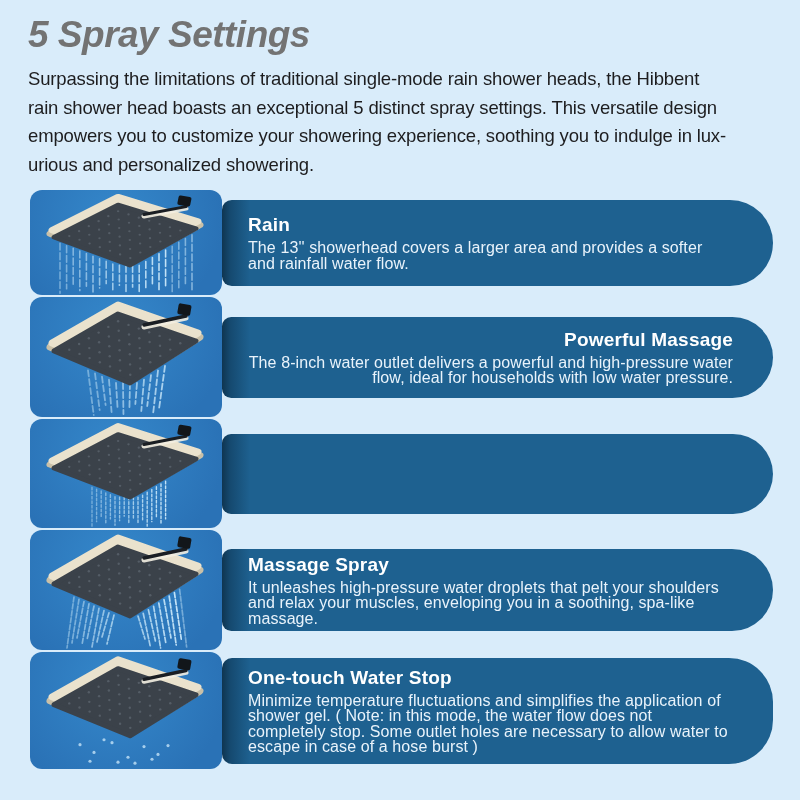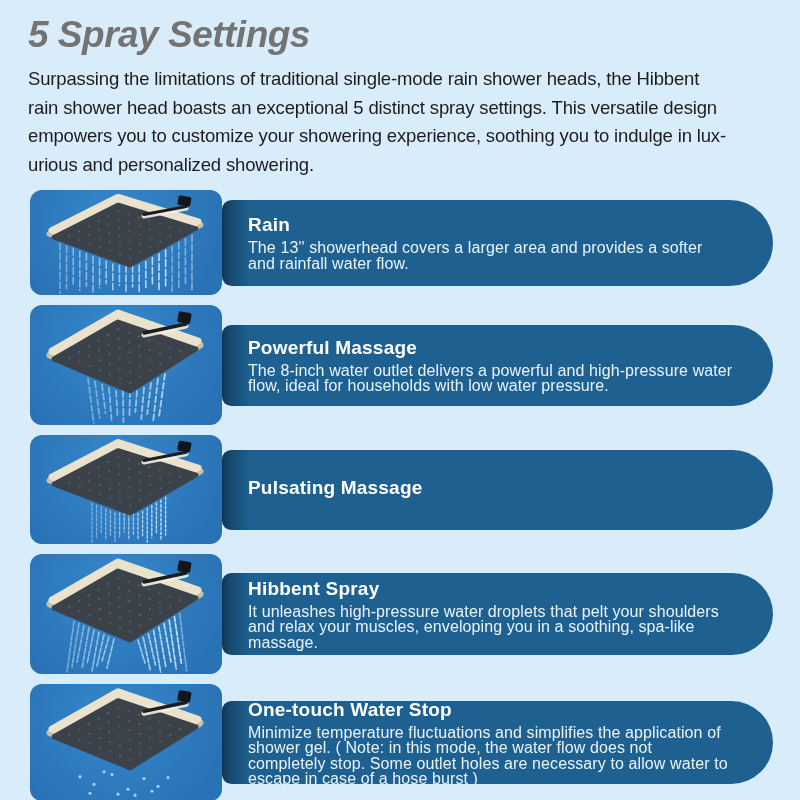--- a/index.html
+++ b/index.html
@@ -13,45 +13,45 @@
     margin:0;font-size:37px;font-weight:bold;font-style:italic;
     color:#737373;letter-spacing:-0.5px;
   }
   .intro{margin-top:9px;}
   .intro-line{
     font-size:18.5px;line-height:28.5px;color:#1d1d1f;
     letter-spacing:-0.15px;white-space:nowrap;
   }
   .rows{
     margin:11px 27px 0 30px;
-    display:flex;flex-direction:column;gap:10px;
+    display:flex;flex-direction:column;gap:2px;
   }
   .row{display:flex;align-items:center;}
   .row:nth-child(1){height:105px;}
-  .row:nth-child(2){height:120px;}
+  .row:nth-child(2){height:120px;text-align:right;}
   .row:nth-child(3){height:109px;}
   .row:nth-child(4){height:120px;}
   .row:nth-child(5){height:117px;}
   .tile{
     width:192px;height:100%;flex:none;border-radius:12px;overflow:hidden;
     background:radial-gradient(circle at 45% 28%, #3588cb, #2a72b6 82%);
   }
   .tile svg{display:block;width:100%;height:100%;}
   .banner{
     flex:1;display:flex;flex-direction:column;justify-content:center;
     padding:0 40px 0 26px;box-sizing:border-box;
     background:linear-gradient(90deg,#0f3550 0px,#15496f 8px,#1e6190 28px,#1e6190 100%);
     border-radius:10px 44px 44px 10px;
     color:#ffffff;
   }
   .row:nth-child(1) .banner{height:86px;}
   .row:nth-child(2) .banner{height:81px;}
   .row:nth-child(3) .banner{height:80px;}
   .row:nth-child(4) .banner{height:82px;}
-  .row:nth-child(5) .banner{height:83px;}
+  .row:nth-child(5) .banner{height:106px;}
   .banner h3{
     margin:0 0 4px 0;font-size:19px;font-weight:bold;
     letter-spacing:0.2px;color:#ffffff;
   }
   .banner p{
     margin:0;font-size:16px;line-height:15.5px;letter-spacing:0.1px;
     color:#e9f3fb;max-width:512px;
   }
 </style>
 </head>
@@ -292,21 +292,20 @@
             <circle cx="130.3" cy="58.9" r="1.2" fill="#59616b" opacity="0.85"></circle>
             <circle cx="120.3" cy="65.2" r="1.2" fill="#59616b" opacity="0.85"></circle>
             <circle cx="110.3" cy="71.5" r="1.2" fill="#59616b" opacity="0.85"></circle>
             <circle cx="100.3" cy="77.8" r="1.2" fill="#59616b" opacity="0.85"></circle>
             <path d="M114 30 L156 21" stroke="#f3efe2" stroke-width="5" stroke-linecap="round" opacity="0.9"></path>
             <path d="M114 28 L156 19" stroke="#1a1e23" stroke-width="3.5" stroke-linecap="round"></path>
             <rect x="148" y="7" width="13" height="11" rx="2" fill="#12161a" transform="rotate(10 154 12)"></rect>
           </svg>
       </div>
       <div class="banner">
-        <h3>Pulsating Massage</h3>
       </div>
     </div>
 
     <div class="row">
       <div class="tile">
         <svg viewBox="0 0 192 120" preserveAspectRatio="none">
             <g>
               <path d="M44 67 L37 118" stroke="#cdeafb" stroke-width="1.7" stroke-linecap="round" stroke-dasharray="5 2" opacity="0.45" fill="none"></path>
               <path d="M49 69.25 L42 113" stroke="#cdeafb" stroke-width="1.7" stroke-linecap="round" stroke-dasharray="5 2" opacity="0.48" fill="none"></path>
               <path d="M54 71.5 L47 108" stroke="#cdeafb" stroke-width="1.7" stroke-linecap="round" stroke-dasharray="5 2" opacity="0.51" fill="none"></path>
@@ -370,21 +369,21 @@
             <circle cx="130.3" cy="58.9" r="1.2" fill="#59616b" opacity="0.85"></circle>
             <circle cx="120.3" cy="65.2" r="1.2" fill="#59616b" opacity="0.85"></circle>
             <circle cx="110.3" cy="71.5" r="1.2" fill="#59616b" opacity="0.85"></circle>
             <circle cx="100.3" cy="77.8" r="1.2" fill="#59616b" opacity="0.85"></circle>
             <path d="M114 30 L156 21" stroke="#f3efe2" stroke-width="5" stroke-linecap="round" opacity="0.9"></path>
             <path d="M114 28 L156 19" stroke="#1a1e23" stroke-width="3.5" stroke-linecap="round"></path>
             <rect x="148" y="7" width="13" height="11" rx="2" fill="#12161a" transform="rotate(10 154 12)"></rect>
           </svg>
       </div>
       <div class="banner">
-        <h3>Hibbent Spray</h3>
+        <h3>Massage Spray</h3>
         <p>It unleashes high-pressure water droplets that pelt your shoulders and relax your muscles, enveloping you in a soothing, spa-like massage.</p>
       </div>
     </div>
 
     <div class="row">
       <div class="tile">
         <svg viewBox="0 0 192 120" preserveAspectRatio="none">
             <g>
               <circle cx="50" cy="95" r="1.6" fill="#cde9fb" opacity="0.75"></circle>
               <circle cx="64" cy="103" r="1.6" fill="#cde9fb" opacity="0.75"></circle>

